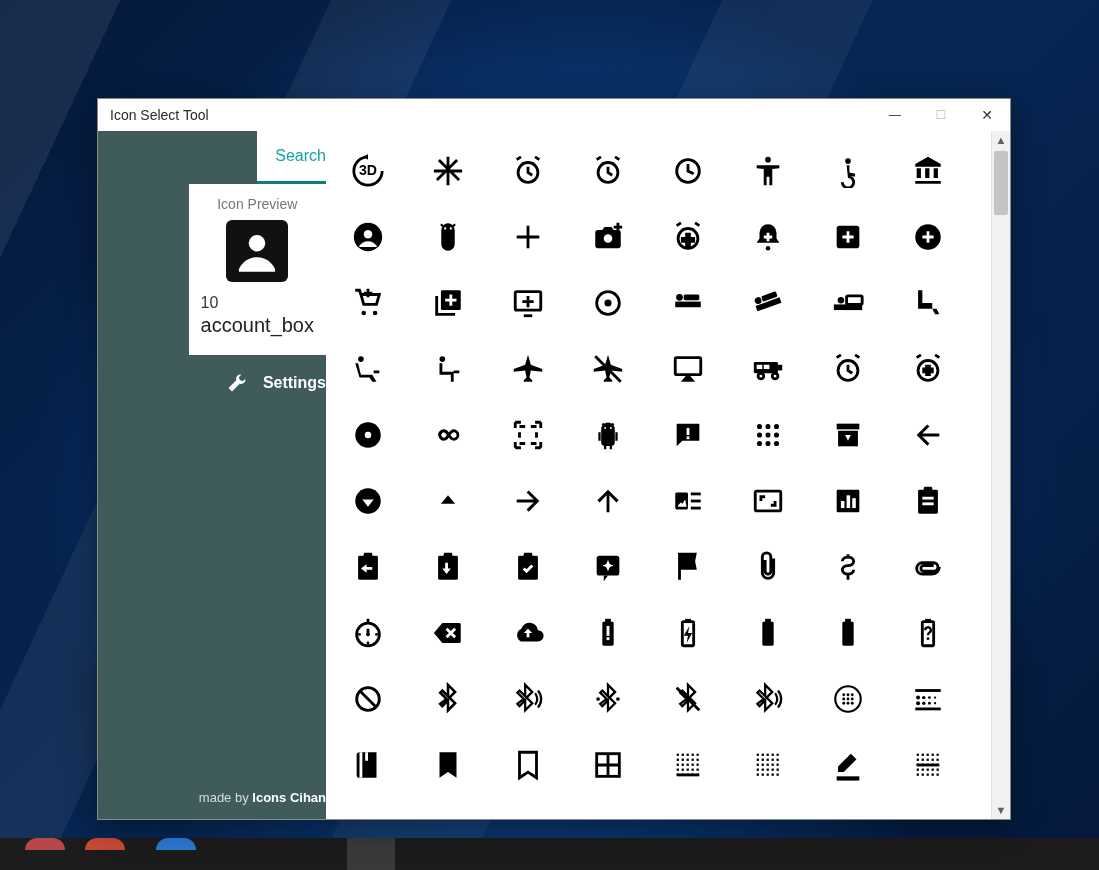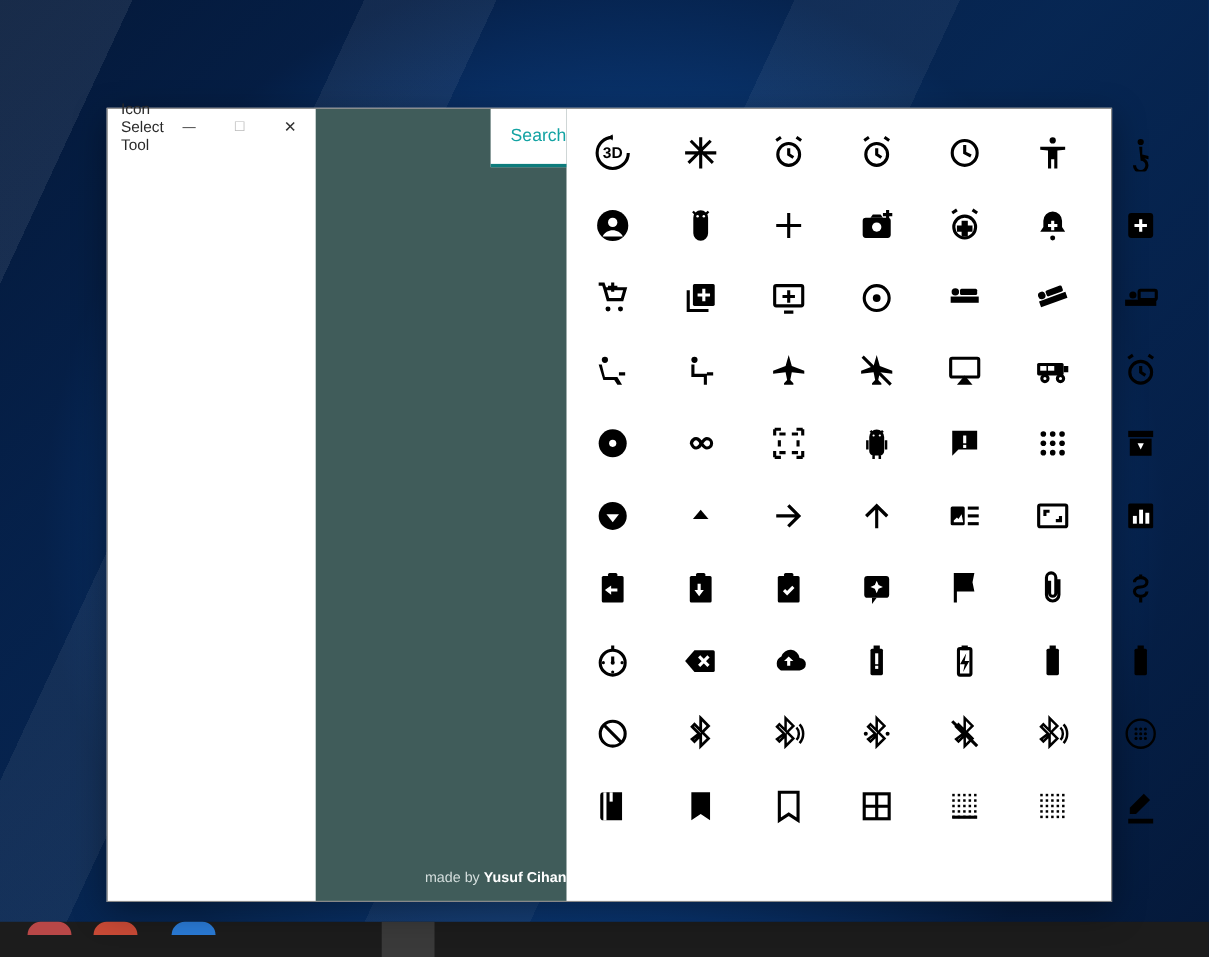--- a/index.html
+++ b/index.html
@@ -36,21 +36,21 @@
   .seg.hi { left: 347px; width: 48px; height: 32px; top:0; background: #3a3a3a; }
 
   .window {
     position: absolute;
     left: 97px; top: 98px;
     width: 912px; height: 720px;
     background: #fff;
     border: 1px solid #888;
     box-shadow: 0 8px 30px rgba(0,0,0,0.4);
     display: flex;
-    flex-direction: row;
+    flex-direction: column;
   }
   .titlebar {
     height: 32px;
     display: flex;
     align-items: center;
     font-size: 14px;
     color: #2a2a2a;
     padding-left: 12px;
   }
   .titlebar .controls {
@@ -232,28 +232,47 @@
     </div>
   </div>
 
   <div class="body">
     <div class="sidebar">
       <div class="search">
         <span>Search</span>
       </div>
 
 
-
+      <div class="preview">
+        <div class="plabel">Icon Preview</div>
+        <div class="thumb">
+          <svg class="person-svg" viewBox="0 0 24 24">
+            <circle cx="12" cy="9" r="3.2"></circle>
+            <path d="M5 19c1.4-3 4-4.6 7-4.6s5.6 1.6 7 4.6v1H5z"></path>
+          </svg>
+        </div>
+        <div class="idx">10</div>
+        <div class="name">account_box</div>
+      </div>
+
+      <div class="nav-item">
+        <span class="wrench">
+          <svg viewBox="0 0 24 24" fill="#fff">
+              <path d="M22 6.9a5 5 0 0 1-6.6 5.9L6 22.2 1.8 18l9.4-9.4A5 5 0 0 1 17.1 2l-3 3 1.4 3.5L19 10l3-3.1z"></path>
+            </svg>
+        </span>
+        <span>Settings</span>
+      </div>
 
       <div class="spacer"></div>
 
 
       <div class="madeby">
         <span>made by </span>
-        <b>Yusuf Cihan</b>
+        <b>Icons Cihan</b>
       </div>
     </div>
 
     <div class="main">
       <div class="grid-wrap">
         <div class="icon-grid" id="icon-grid">
             <div class="icon-cell">
               <svg viewBox="0 0 24 24" fill="#000">
                 <text x="12" y="15" text-anchor="middle" font-size="10" font-weight="700" fill="#000">3D</text>
                 <path d="M12 2a10 10 0 1 0 10 10" fill="none" stroke="#000" stroke-width="2"></path>

